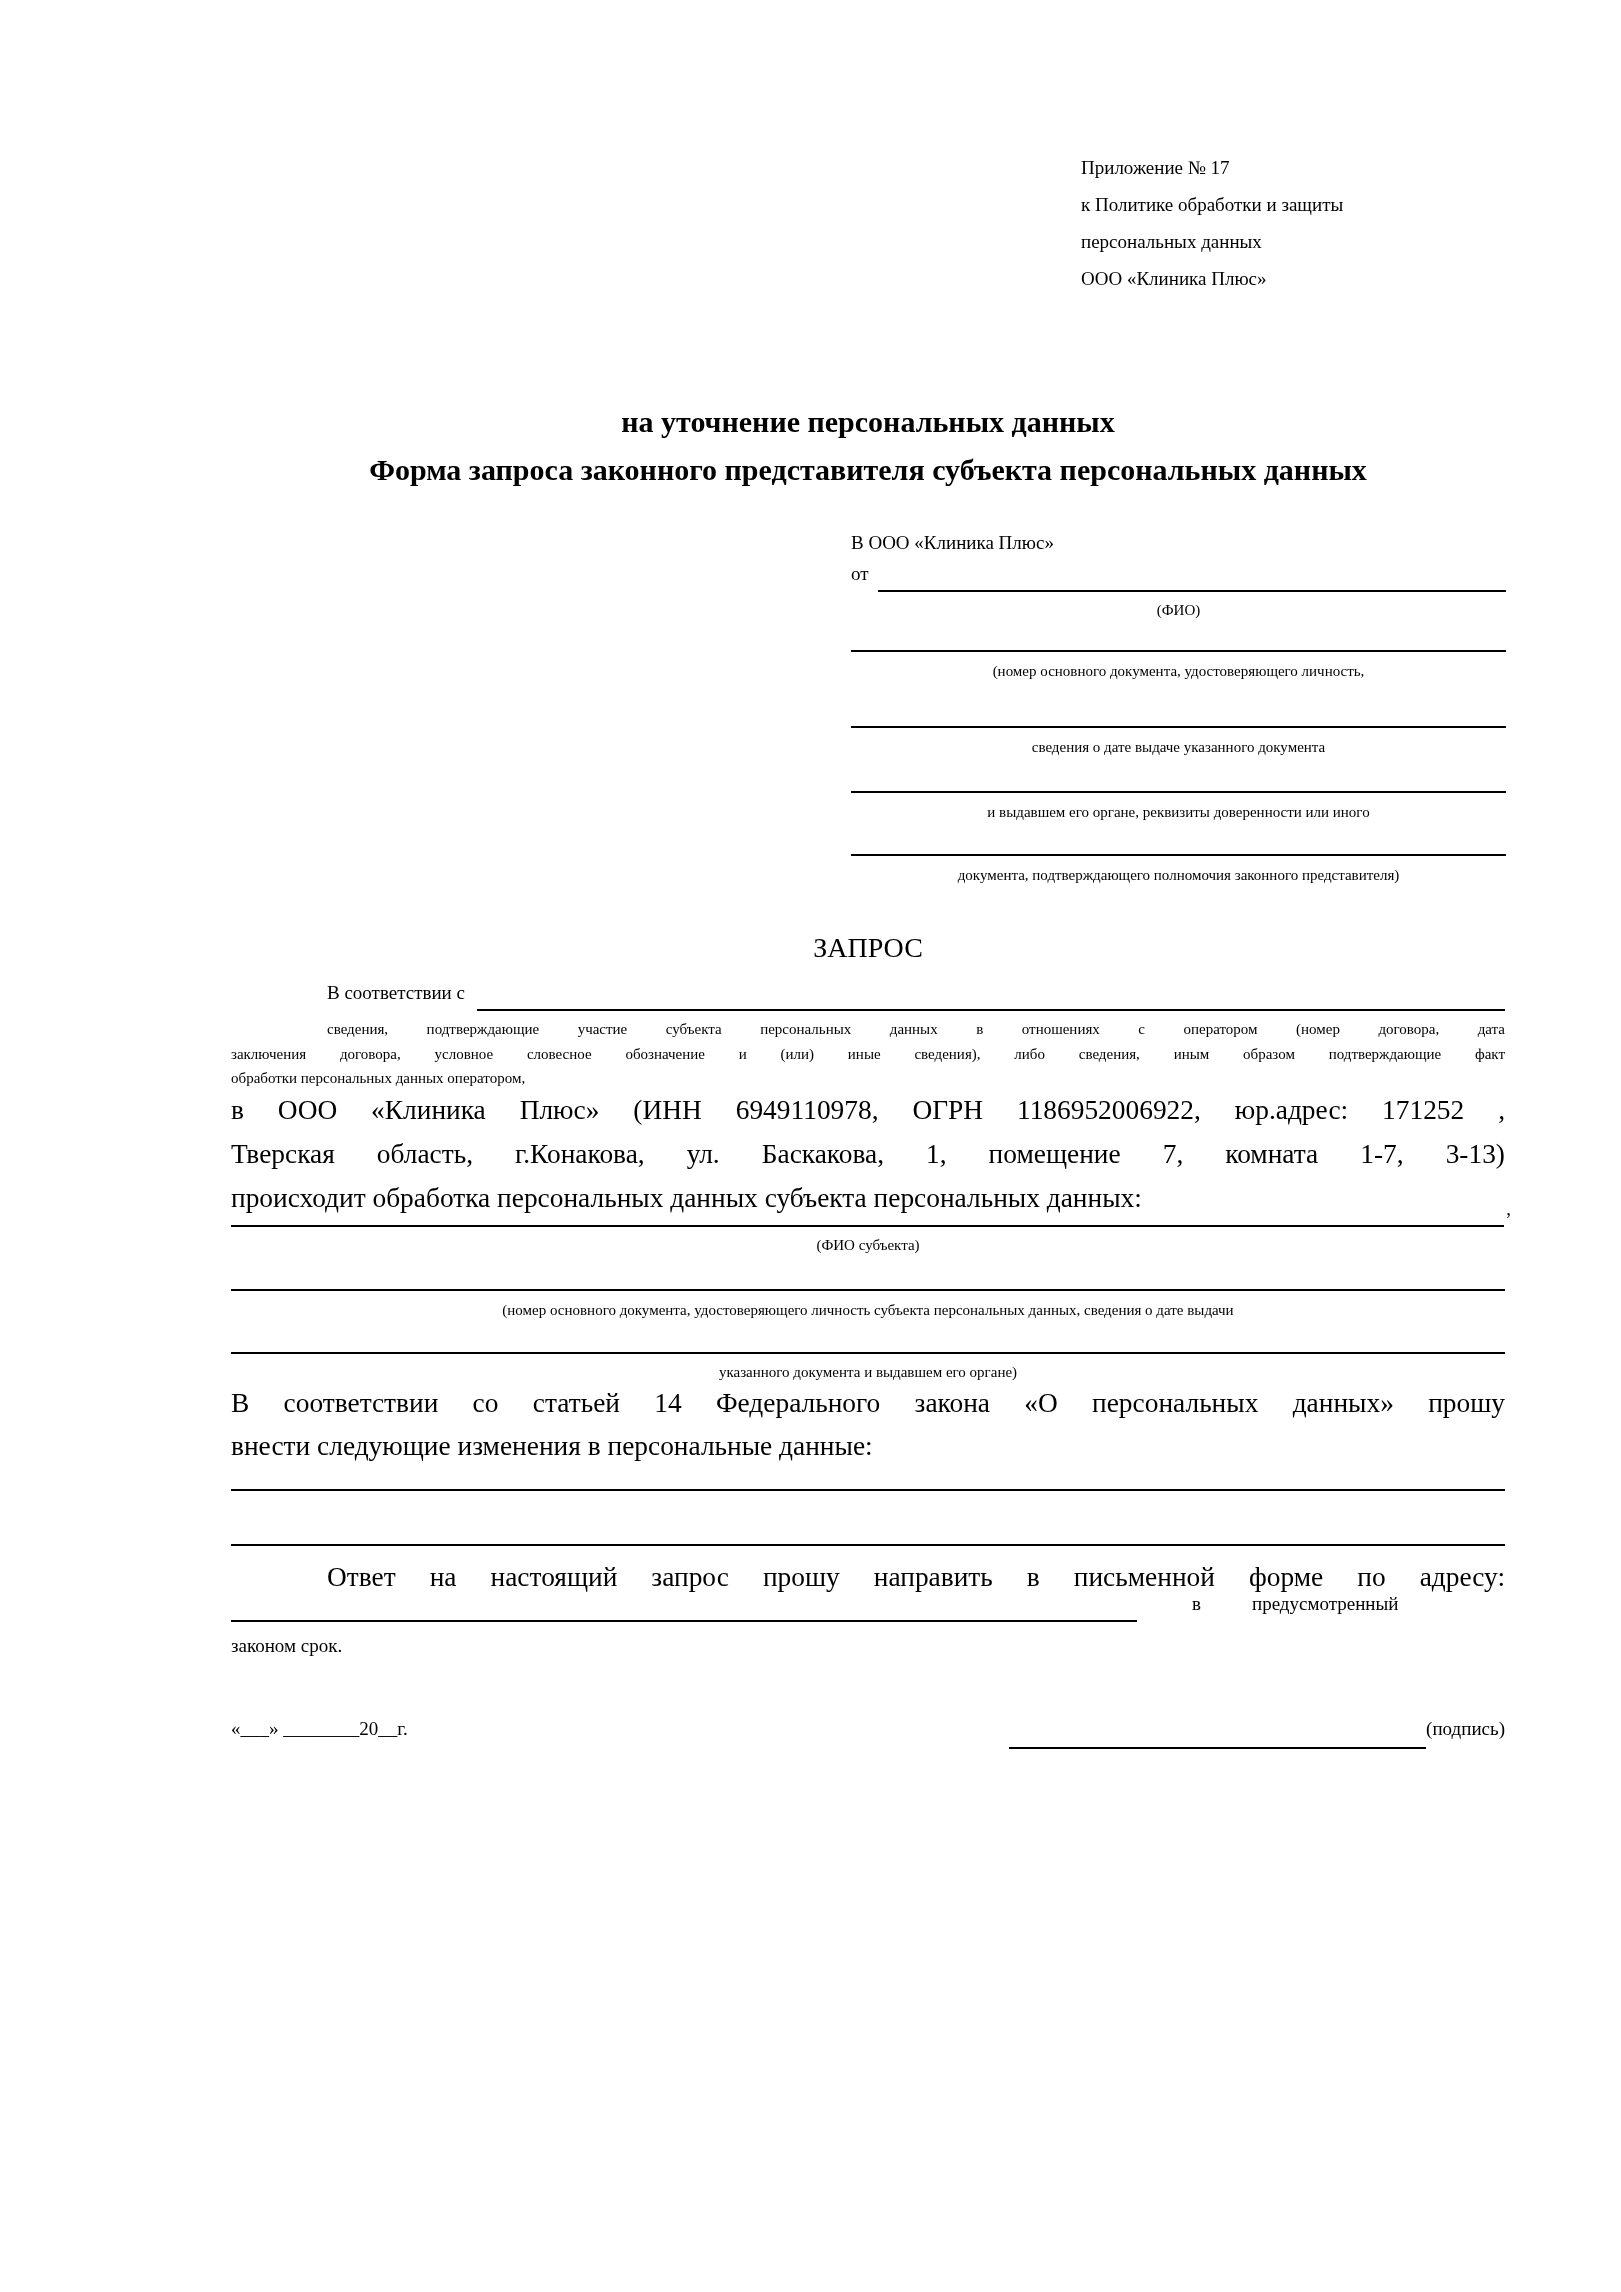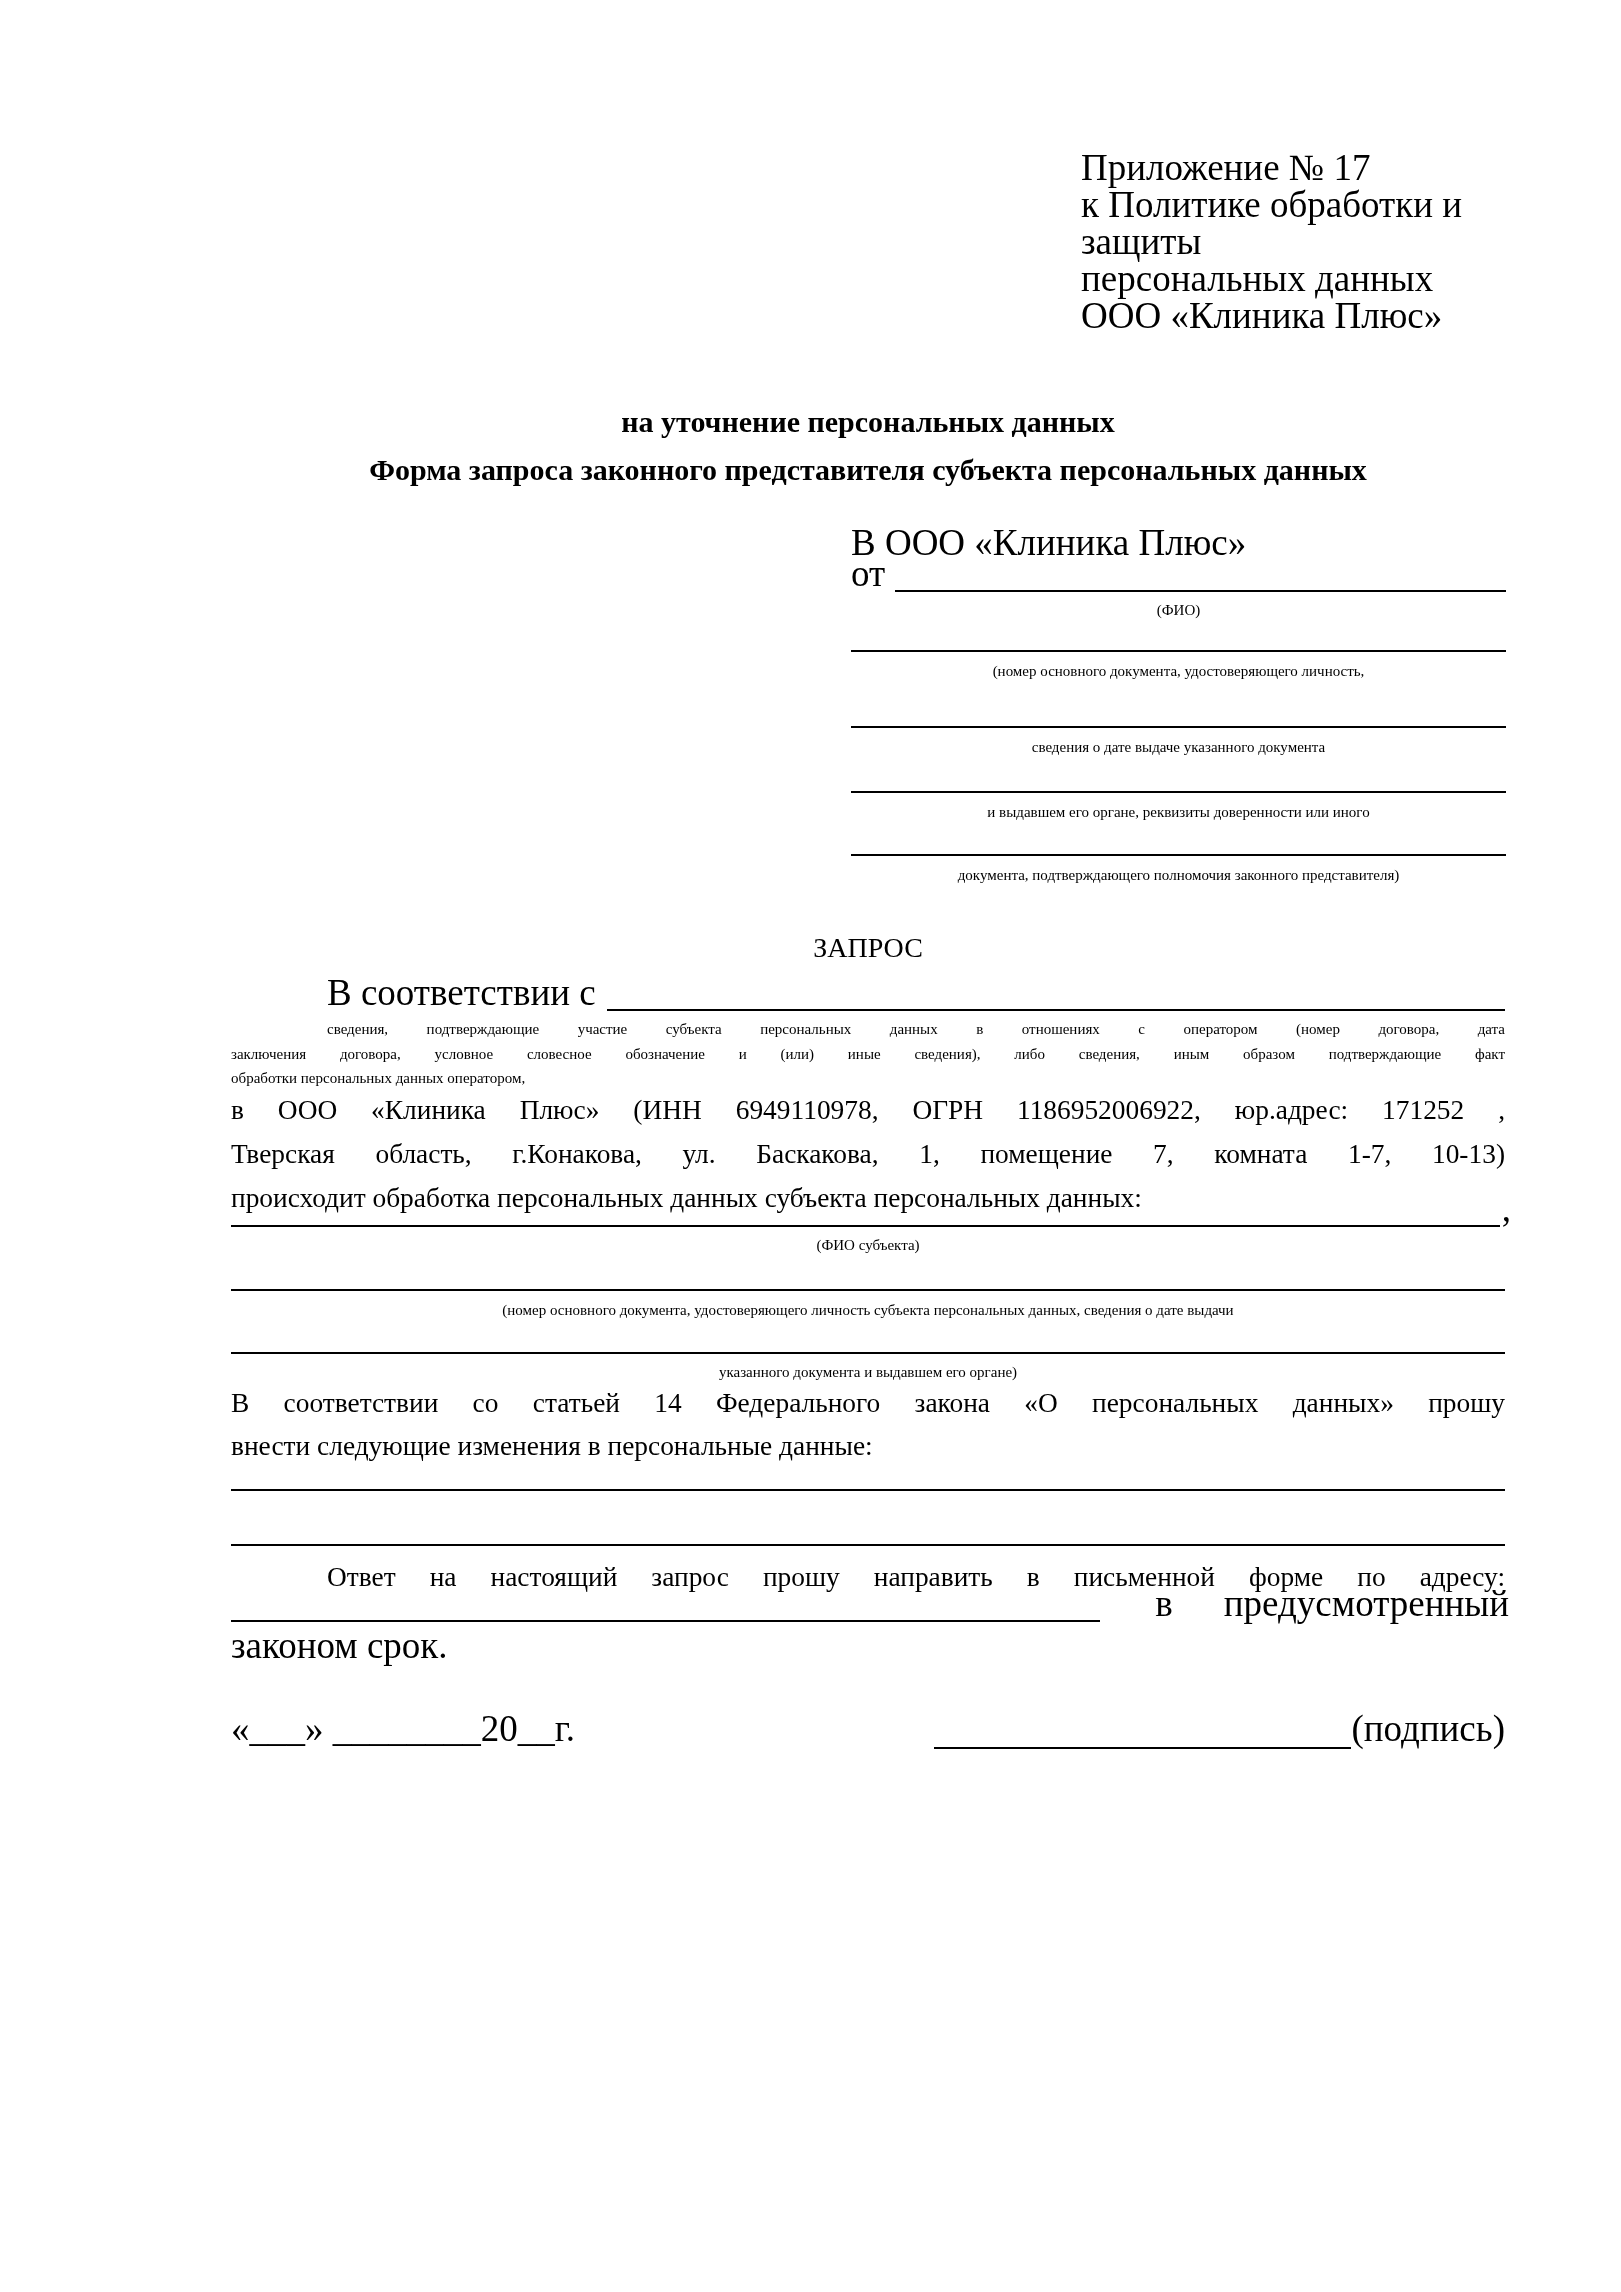--- a/index.html
+++ b/index.html
@@ -4,21 +4,21 @@
 <style>
   html,body{margin:0;padding:0;background:#ffffff;}
   .page{
     position:relative;
     width:1621px;height:2293px;
     background:#ffffff;color:#000;
     font-family:"Liberation Serif","DejaVu Serif",serif;
     overflow:hidden;
   }
   .abs{position:absolute;}
-  .t28{font-size:37px;line-height:37px;}
+  .t28{font-size:19px;line-height:37px;}
   .t20{font-size:15px;line-height:24.5px;}
   .title{font-size:30px;line-height:48px;font-weight:bold;text-align:center;}
   .center{text-align:center;}
   .jfull{text-align:justify;text-align-last:justify;}
   .hr{position:absolute;height:0;border-top:2.9px solid #000;}
   .row{display:flex;align-items:flex-end;}
   .blank{border-bottom:2.9px solid #000;align-self:stretch;}
   .fill{flex:1;}
   .nowrap{white-space:nowrap;}
   .para-line{width:100%;font-family:Liberation Serif, serif;}
@@ -68,21 +68,21 @@
   </div>
 
   <div class="abs t20" style="left:231px;top:1017px;width:1274px;">
     <div class="para-line jfull" style="text-indent:96px;">сведения, подтверждающие участие субъекта персональных данных в отношениях с оператором (номер договора, дата</div>
     <div class="para-line jfull">заключения договора, условное словесное обозначение и (или) иные сведения), либо сведения, иным образом подтверждающие факт</div>
     <div class="para-line">обработки персональных данных оператором,</div>
   </div>
 
   <div class="abs" style="left:231px;top:1088px;width:1274px;font-size:27.4px;line-height:44px;">
     <div class="para-line jfull">в ООО «Клиника Плюс» (ИНН 6949110978, ОГРН 1186952006922, юр.адрес: 171252 ,</div>
-    <div class="para-line jfull">Тверская область, г.Конакова, ул. Баскакова, 1, помещение 7, комната 1-7, 10-13)</div>
+    <div class="para-line jfull">Тверская область, г.Конакова, ул. Баскакова, 1, помещение 7, комната 1-7, 3-13)</div>
     <div class="para-line">происходит обработка персональных данных субъекта персональных данных:</div>
   </div>
 
   <div class="abs row" style="left:231px;top:1200px;width:1280px;height:27.4px;">
     <div class="blank fill"></div>
     <span class="t28" style="margin-left:2px;">,</span>
   </div>
   <div class="abs t20 center" style="left:231px;top:1233px;width:1274px;">(ФИО субъекта)</div>
 
   <div class="hr" style="left:231px;top:1289px;width:1274px;"></div>

